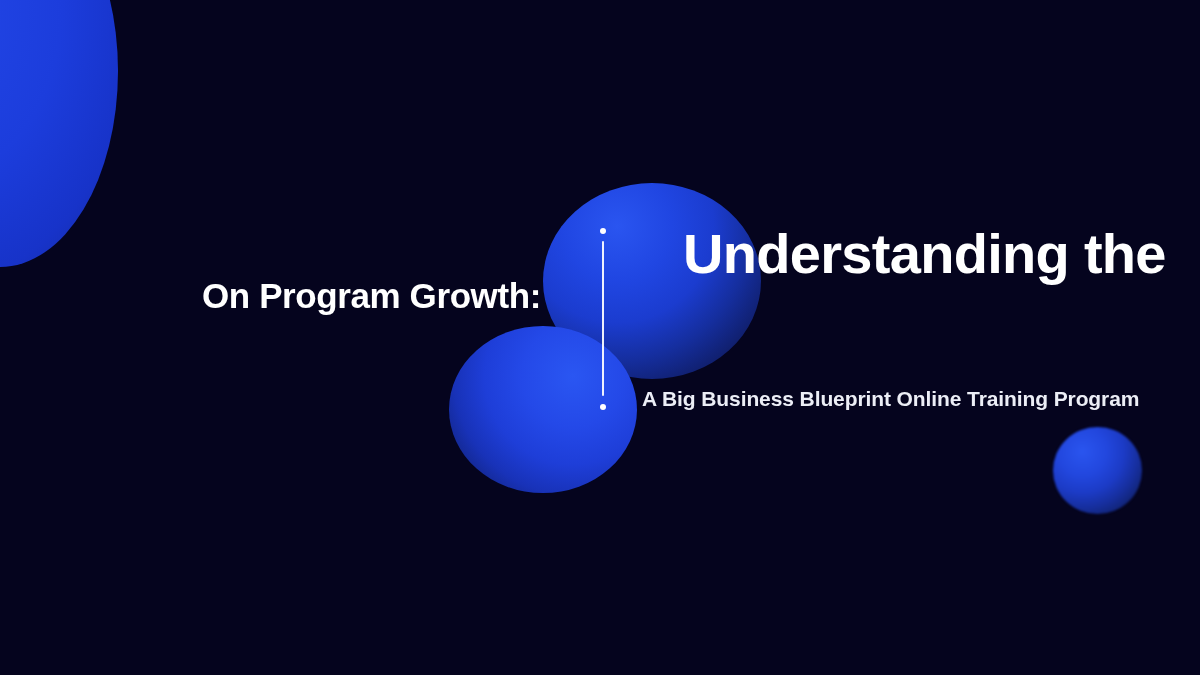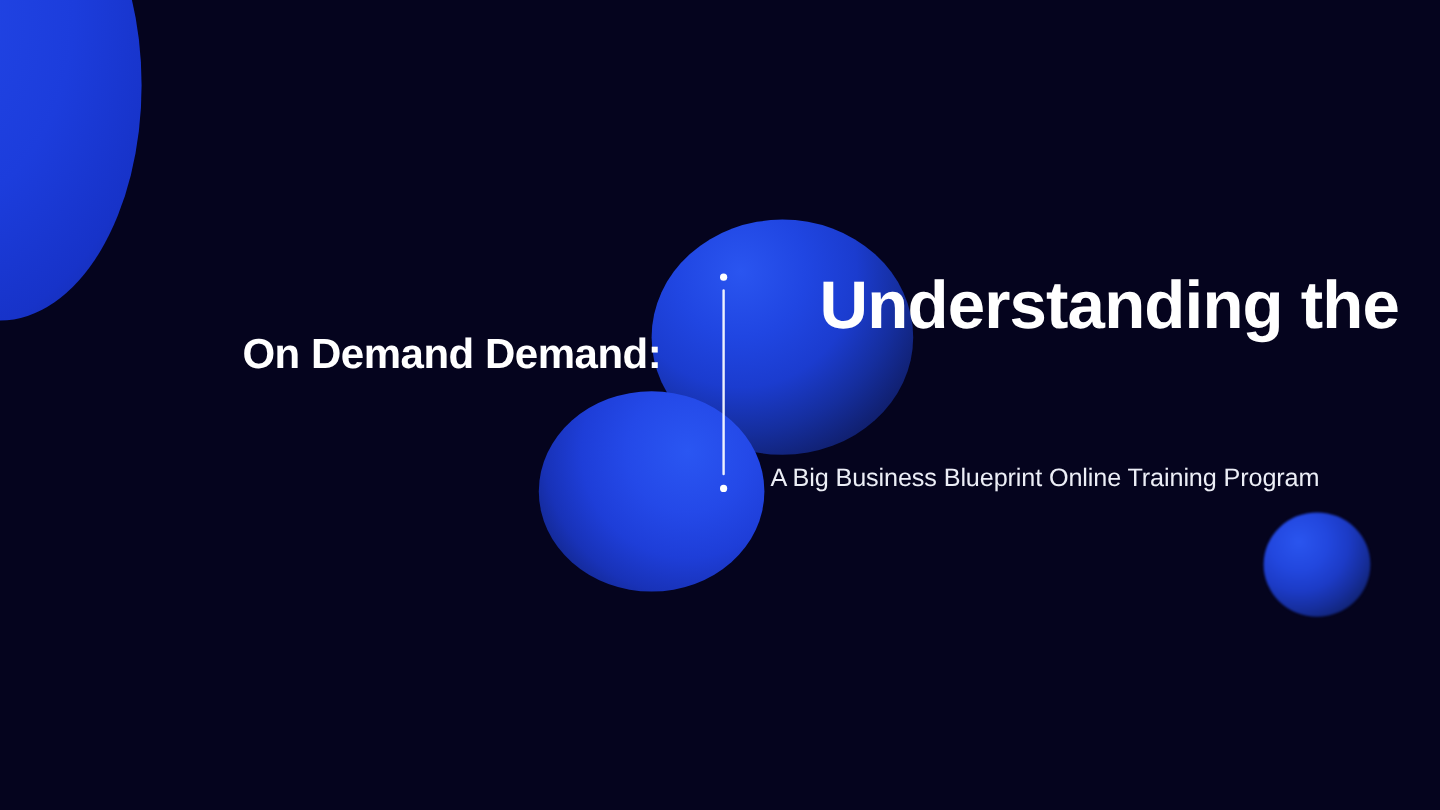--- a/index.html
+++ b/index.html
@@ -149,21 +149,21 @@
     color: #ffffff;
     margin-left: 47px;
   }
   .headline .line { display: block; white-space: nowrap; }
 
   .subtitle {
     position: absolute;
     left: 642px;
     top: 387px;
     font-size: 21px;
-    font-weight: 400;
+    font-weight: 700;
     letter-spacing: -0.1px;
     color: #eceef6;
     white-space: nowrap;
   }
 </style>
 </head>
 <body>
 
 <div class="slide">
 
@@ -174,21 +174,21 @@
   <div class="sphere sphere-lower-mid"></div>
 
   <div class="sphere sphere-bottom-right"></div>
 
   <div class="divider">
     <div class="dot dot-top"></div>
     <div class="rule"></div>
     <div class="dot dot-bottom"></div>
   </div>
 
-  <div class="eyebrow-title">On Demand Demand:</div>
+  <div class="eyebrow-title">On Program Growth:</div>
 
   <div class="headline">
     <span class="line">Understanding the</span>
   </div>
 
   <div class="subtitle">A Big Business Blueprint Online Training Program</div>
 
 </div>
 
 </body></html>

